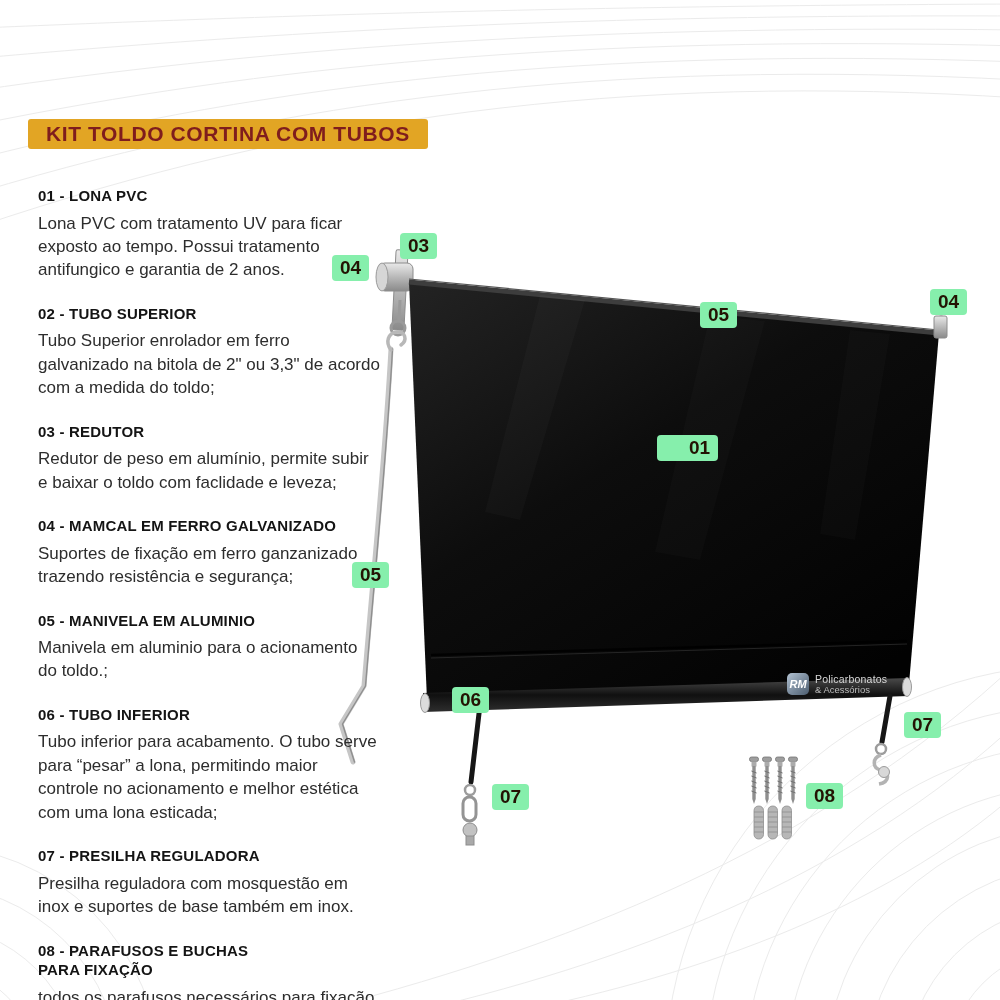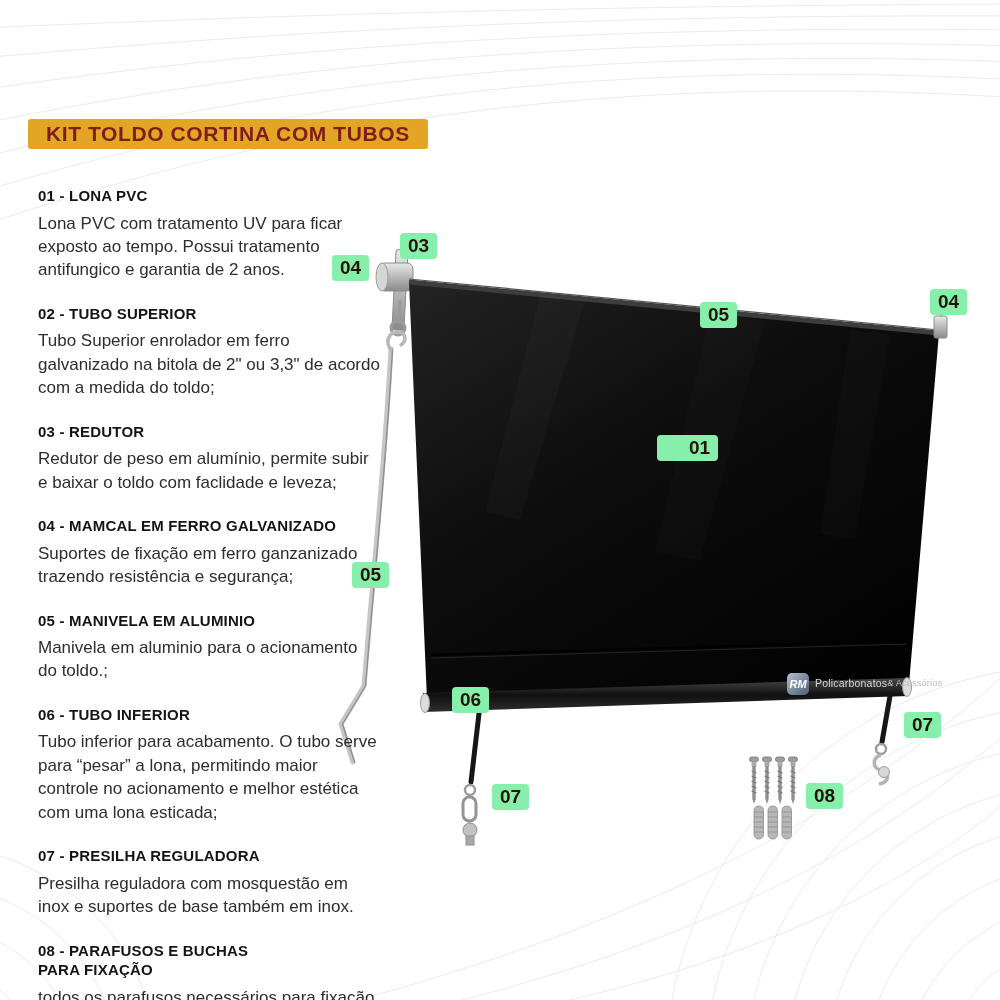--- a/index.html
+++ b/index.html
@@ -36,21 +36,21 @@
   }
 
   
   .brand-logo { position:absolute; left:787px; top:673px; display:flex; gap:6px; align-items:center; z-index:5; }
   .brand-mark {
     width:22px; height:22px; border-radius:5px;
     background:linear-gradient(135deg,#b3c3d3 0%,#78899b 55%,#4d5e70 100%);
     color:#fff; font-weight:700; font-style:italic; font-size:11px;
     display:flex; align-items:center; justify-content:center;
   }
-  .brand-text { display:flex; flex-direction:row; line-height:1.05; }
+  .brand-text { display:flex; flex-direction:column; line-height:1.05; }
   .brand-line1 { font-size:10.5px; color:#d8d8d8; letter-spacing:.2px; }
   .brand-line2 { font-size:9.5px; color:#bdbdbd; }
 </style>
 </head>
 <body>
 
 <div class="canvas">
 
   <svg class="svg-layer" viewBox="0 0 1000 1000" aria-hidden="true">
     <defs>

